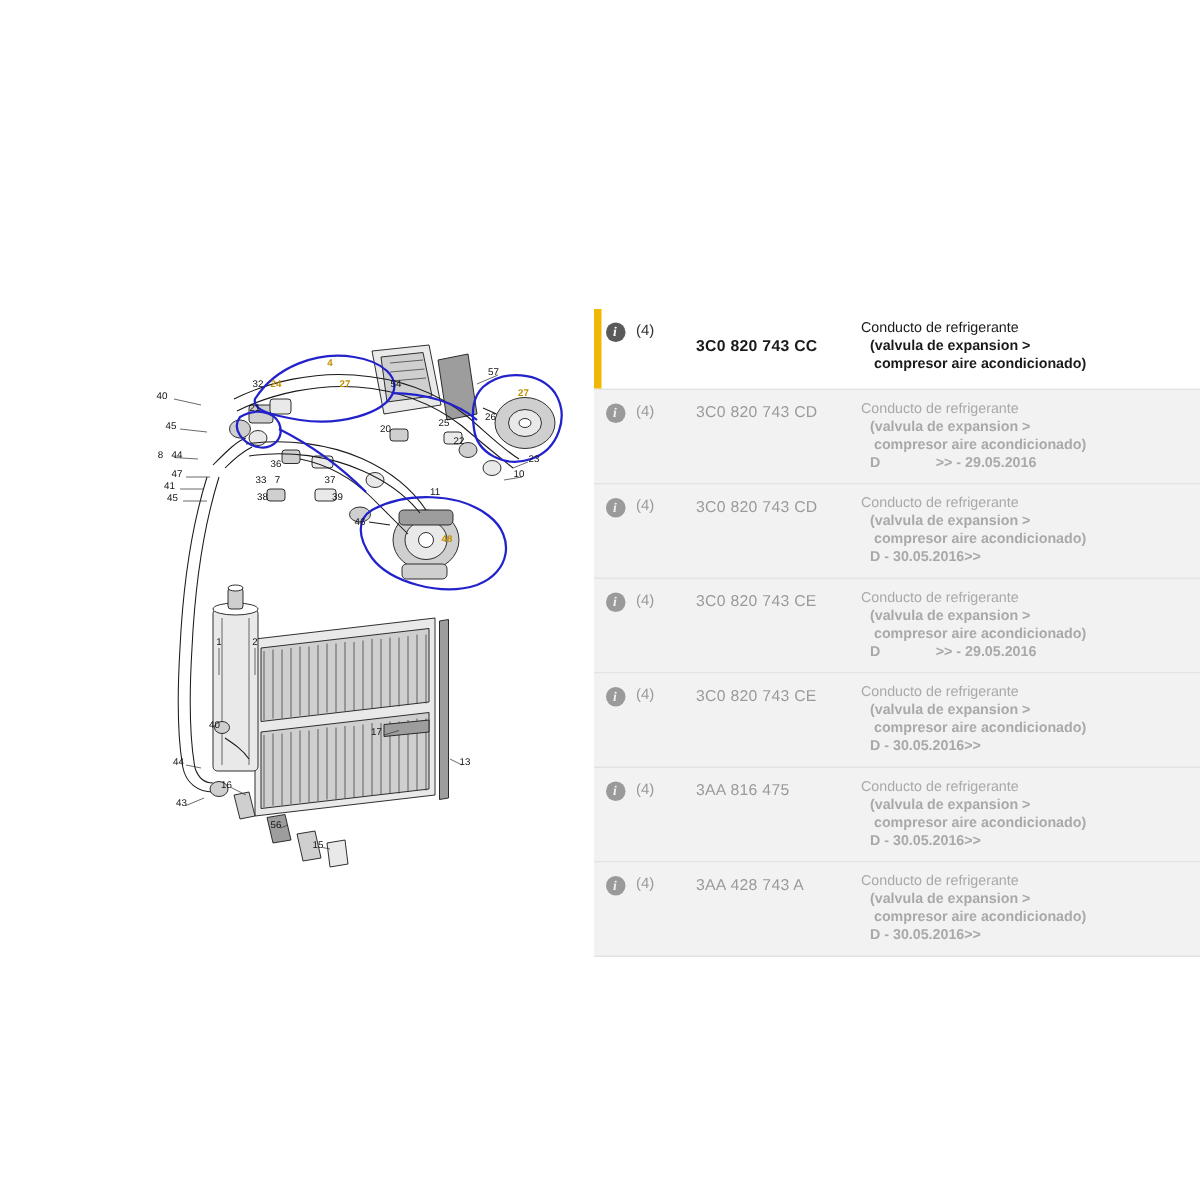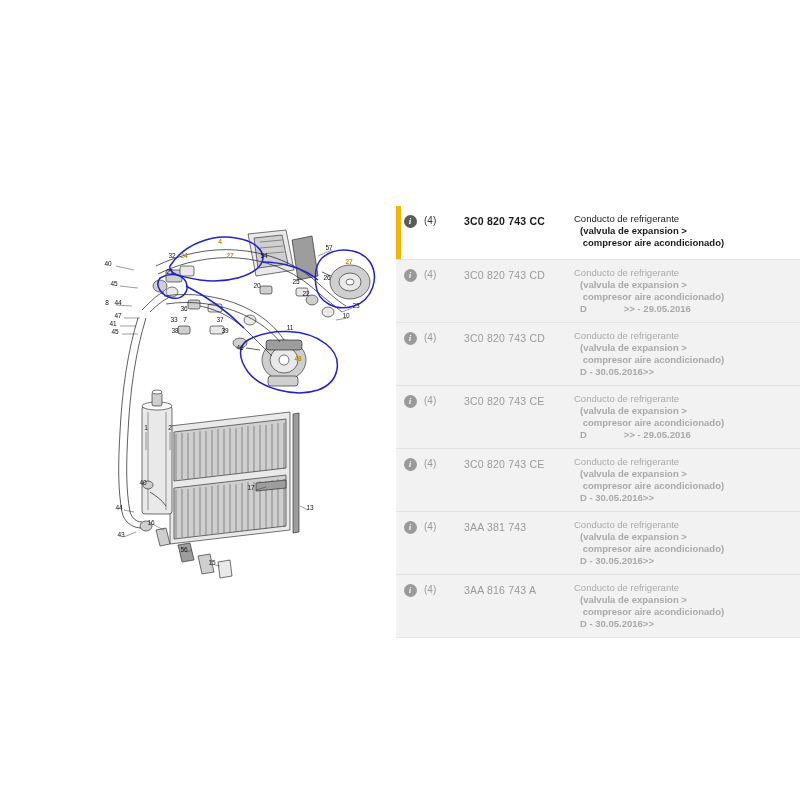--- a/index.html
+++ b/index.html
@@ -104,20 +104,21 @@
   .cell-num {
     flex: 0 0 110px;
     font-size: 10.5px;
     color: #9a9a9a;
     padding-top: 2px;
     letter-spacing: 0.2px;
   }
   .part-row.selected .cell-num {
     color: #1a1a1a;
     font-weight: bold;
+    margin-top: 10px;
   }
   .cell-desc {
     flex: 1 1 auto;
     font-size: 9.5px;
     line-height: 12px;
     color: #a9a9a9;
     padding-right: 20px;
   }
   .part-row.selected .cell-desc {
     color: #1a1a1a;
@@ -424,35 +425,35 @@
           <span class="desc-line indent"> compresor aire acondicionado)</span>
           <span class="desc-line indent">D - 30.05.2016&gt;&gt;</span>
         </div>
       </div>
       <div class="part-row">
         <div class="sel-bar"></div>
         <div class="cell-icon">
           <span class="info-badge">i</span>
         </div>
         <div class="cell-qty">(4)</div>
-        <div class="cell-num">3AA 381 743</div>
+        <div class="cell-num">3AA 816 475</div>
         <div class="cell-desc">
           <span class="desc-line">Conducto de refrigerante</span>
           <span class="desc-line indent">(valvula de expansion &gt;</span>
           <span class="desc-line indent"> compresor aire acondicionado)</span>
           <span class="desc-line indent">D - 30.05.2016&gt;&gt;</span>
         </div>
       </div>
       <div class="part-row">
         <div class="sel-bar"></div>
         <div class="cell-icon">
           <span class="info-badge">i</span>
         </div>
         <div class="cell-qty">(4)</div>
-        <div class="cell-num">3AA 816 743 A</div>
+        <div class="cell-num">3AA 428 743 A</div>
         <div class="cell-desc">
           <span class="desc-line">Conducto de refrigerante</span>
           <span class="desc-line indent">(valvula de expansion &gt;</span>
           <span class="desc-line indent"> compresor aire acondicionado)</span>
           <span class="desc-line indent">D - 30.05.2016&gt;&gt;</span>
         </div>
       </div>
     </div>
 
 </div>

